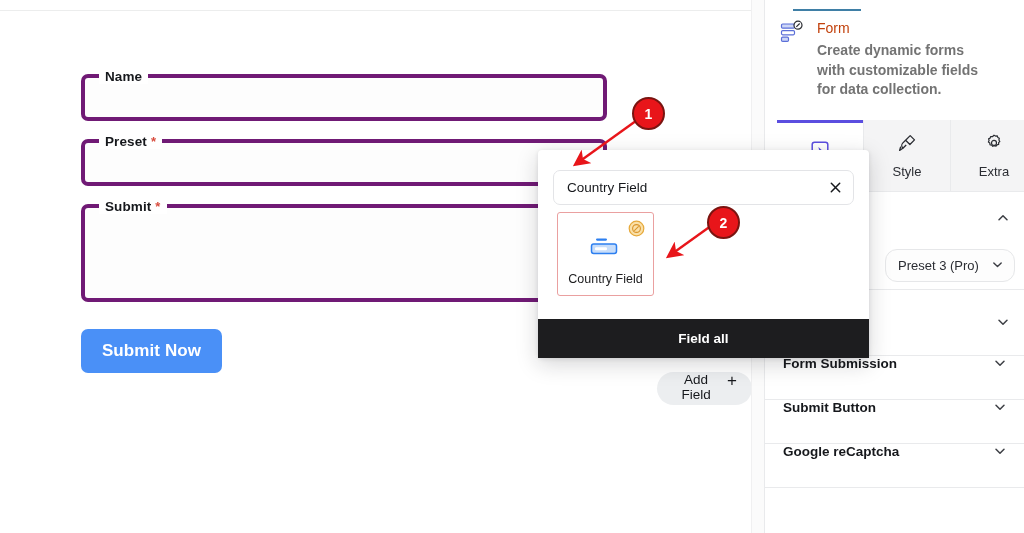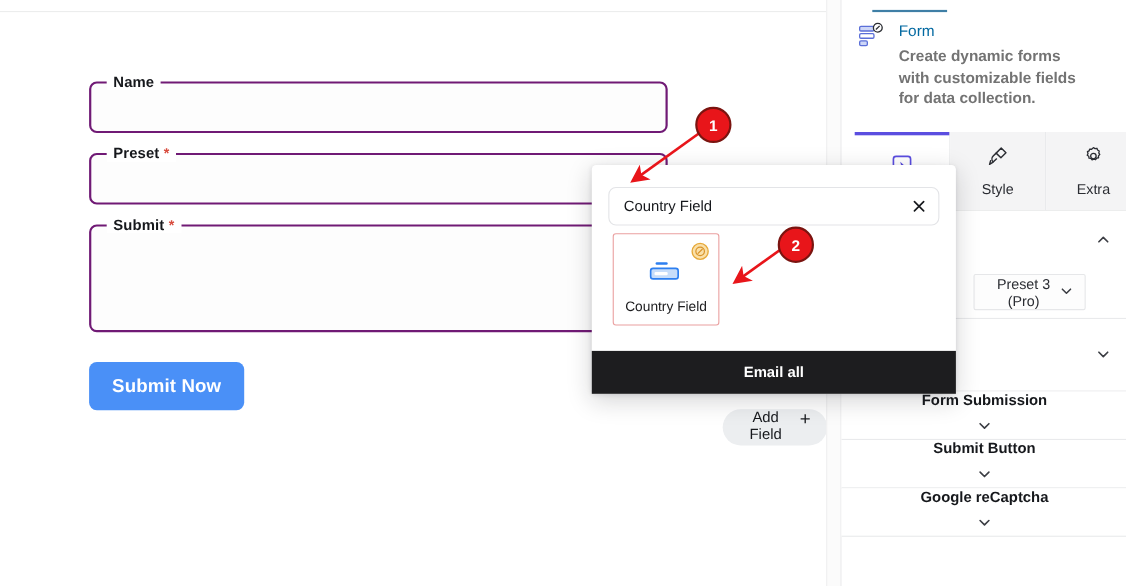--- a/index.html
+++ b/index.html
@@ -18,21 +18,21 @@
     background: #ffffff;
   }
   .canvas-topline {
     position: absolute; left: 0; top: 10px; width: 752px; height: 1px;
     background: #eceded;
   }
 
   
   .field {
     position: absolute;
-    border: 2px solid #701a75;
+    border: 4px solid #701a75;
     border-radius: 7px;
     background: #fdfdfd;
   }
   .field-label {
     position: absolute;
     top: -9px; left: 14px;
     background: #ffffff;
     padding: 0 6px;
     font-size: 13.5px;
     font-weight: 700;
@@ -88,21 +88,21 @@
     position: absolute; left: 28px; top: 9px; width: 68px; height: 2px;
     background: #3f7fa6;
   }
   .widget-head {
     position: absolute; left: 0; top: 18px; width: 260px;
     padding: 0 16px 0 14px;
     display: flex; gap: 12px; align-items: flex-start;
   }
   .widget-head .wicon { flex: 0 0 auto; margin-top: 2px; }
   .widget-title {
-    font-size: 14px; font-weight: 400; color: #0369a1;
+    font-size: 14px; font-weight: 400; color: #c2410c;
     line-height: 20px; margin-bottom: 3px;
   }
   .widget-desc {
     font-size: 14px; font-weight: 700; color: #737373;
     line-height: 19.5px; max-width: 168px;
   }
 
   
   .tabs {
     position: absolute; left: 12px; top: 120px; width: 260px; height: 72px;
@@ -122,44 +122,43 @@
   .tab.active::before {
     content: ""; position: absolute; left: 0; top: 0; right: 0; height: 2.5px;
     background: #5b4ee0;
   }
   .tab-label { font-size: 13px; color: #2b2d33; }
 
   
   .row {
     position: absolute; left: 0; width: 260px;
     border-bottom: 1px solid #e9eaec;
-    display: flex; align-items: center;
+    display: flex; align-items: flex-start;
     padding: 0 18px 0 18px;
     cursor: pointer;
     background: #ffffff;
-    flex-direction: column;
   }
   .row-title { flex: 1 1 auto; font-size: 13.5px; font-weight: 700; color: #16181c; }
   .chev { flex: 0 0 auto; color: #3c3e44; }
 
   #row-preset   { top: 192px; height: 98px; }
   #row-collapsed-1 { top: 290px; height: 66px; }
   #row-submission  { top: 356px; height: 44px; }
   #row-submit      { top: 400px; height: 44px; }
   #row-recaptcha   { top: 444px; height: 44px; }
 
   .preset-select {
     position: absolute; left: 885px; top: 249px;
-    width: 102px; height: 33px;
-    border: 1px solid #e6e7e9; border-radius: 2px;
+    width: 130px; height: 33px;
+    border: 1px solid #e6e7e9; border-radius: 12px;
     background: #fdfdfd;
     display: flex; align-items: center; justify-content: space-between;
     padding: 0 10px 0 12px;
     font-size: 13px; color: #2b2d33;
-    cursor: pointer; z-index: 3; text-align: center;
+    cursor: pointer; z-index: 3;
   }
   .preset-chev-up {
     position: absolute; left: 996px; top: 211px; z-index: 3; cursor: pointer;
   }
   .row-chev-abs { position: absolute; left: 996px; cursor: pointer; z-index: 3; }
   #chev-collapsed-1 { top: 315px; }
 
   
   .popup {
     position: absolute; left: 538px; top: 150px;
@@ -392,21 +391,21 @@
     <span class="tile-pro">
       <svg width="17" height="17" viewBox="0 0 17 17" fill="none">
         <circle cx="8.5" cy="8.5" r="7.3" fill="#fae0a8" stroke="#e6a93a" stroke-width="1.2"></circle>
         <circle cx="8.5" cy="8.5" r="3.9" stroke="#d9942a" stroke-width="1.1"></circle>
         <path d="M6.6 10.3 L10.4 6.6" stroke="#d9942a" stroke-width="1.1" stroke-linecap="round"></path>
       </svg>
     </span>
     <span class="tile-label">Country Field</span>
   </div>
 
-  <div class="browse-all">Email all</div>
+  <div class="browse-all">Field all</div>
 
   <svg class="anno-arrow" style="left:560px; top:112px;" width="90" height="70" viewBox="0 0 90 70">
     <defs>
       <marker id="ah1" markerWidth="7" markerHeight="7" refX="5.4" refY="3.5" orient="auto">
         <path d="M0,0 L7,3.5 L0,7 L1.8,3.5 Z" fill="#e8151a"></path>
       </marker>
     </defs>
     <line x1="80" y1="6" x2="16" y2="52" stroke="#e8151a" stroke-width="2.4" marker-end="url(#ah1)"></line>
   </svg>
 

